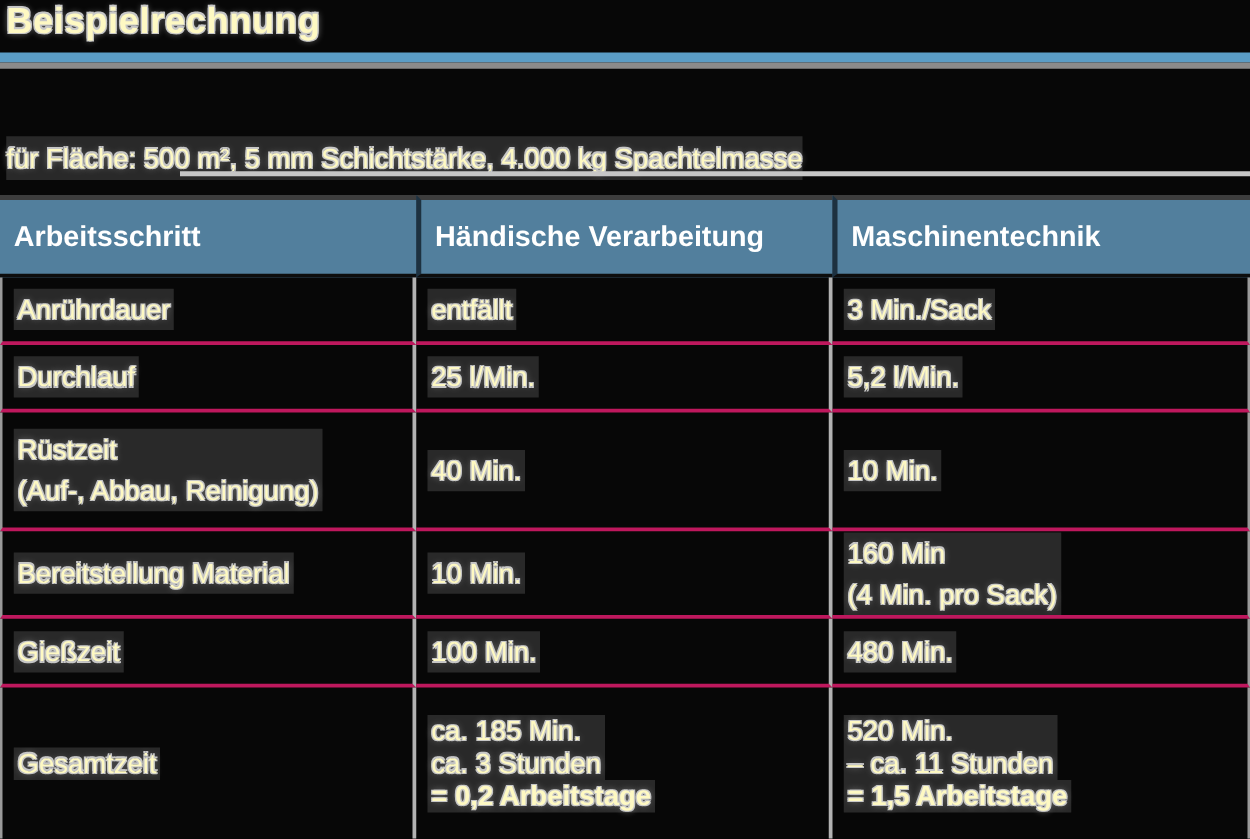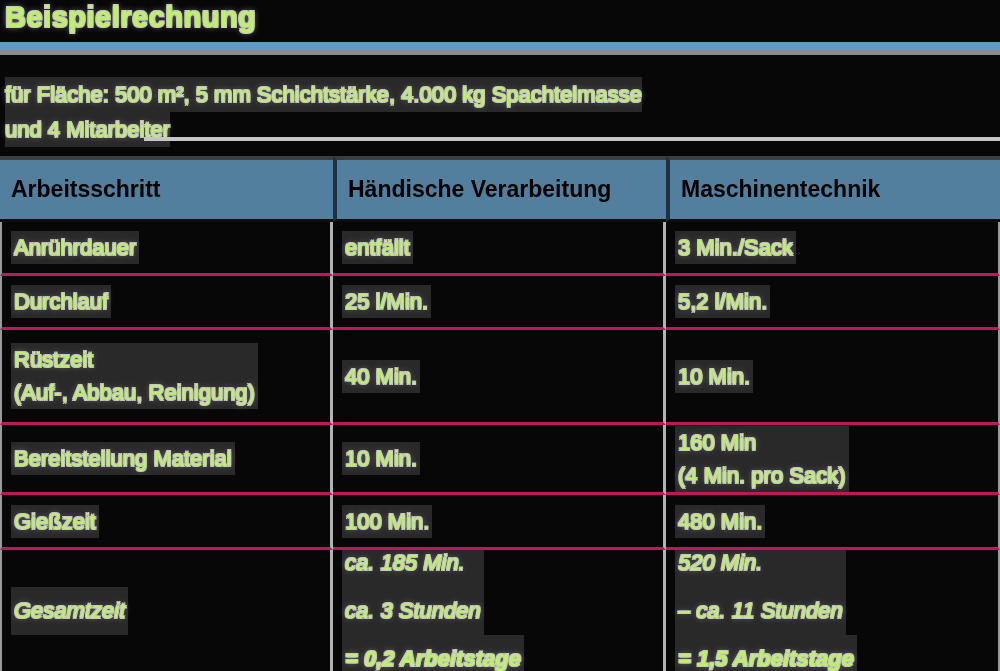--- a/index.html
+++ b/index.html
@@ -5,21 +5,21 @@
   * { margin:0; padding:0; box-sizing:border-box; }
   html,body { width:1000px; height:671px; overflow:hidden; }
   body {
     background:#070707;
     font-family:"Liberation Sans", sans-serif;
     position:relative;
     color:#c9c9c9;
   }
   
   .etch {
-    color:#bef264;
+    color:#fef9c3;
     text-shadow:
       -1px -1px 0 #c6c6c6,
        1px -1px 0 #c6c6c6,
       -1px  1px 0 #c6c6c6,
        1px  1px 0 #c6c6c6,
        0 0 6px #909090;
   }
   .hl { background:rgba(150,150,150,0.24); }
 
   .title {
@@ -28,55 +28,55 @@
     white-space:nowrap;
   }
   .divider { position:absolute; left:0; top:42px; width:1000px; }
   .divider .blue { height:8px; background:#5b9dc6; }
   .divider .gray { height:5px; background:#8b8b8b; }
 
   .subtitle {
     position:absolute; left:5px; top:77px;
     font-size:22px; line-height:35px;
   }
-  .subtitle span { display:block; width:fit-content; white-space:nowrap; }
+  .subtitle span { display:block; width:fit-content; white-space:nowrap;margin-top:32px; }
 
   .toprule {
     position:absolute; left:144px; top:137px; width:856px; height:4px;
     background:#c6c6c6;
   }
 
   .tbl {
     position:absolute; left:0; top:156px; width:1000px; height:515px;
     display:grid;
     grid-template-columns:333px 333px 334px;
     grid-template-rows:66px 54px 54px 95px 70px 55px 1fr;
   }
   .th {
-    background:#527f9d; color:#000000;
+    background:#527f9d; color:#ffffff;
     font-weight:bold; font-size:23px;
     display:flex; align-items:center;
     padding-left:11px;
     border-top:4px solid #3d3d3d;
     border-bottom:3px solid #0d0d0d;
     white-space:nowrap; overflow:hidden;
   }
   .th.sep { border-left:4px solid #1d3140; }
   .td {
     font-size:22px; line-height:33px;
     display:flex; flex-direction:column; justify-content:center; align-items:flex-start;
     padding-left:9px;
     border-bottom:3px solid #be185d;
     overflow:hidden;
   }
   .td span { white-space:pre-line; width:fit-content; padding:0 3px; }
   .c0 { border-left:2px solid #9a9a9a; border-right:3px solid #b2b2b2; }
   .c1 { border-right:3px solid #b2b2b2; }
   .c2 { border-right:2px solid #9a9a9a; }
-  .rlast { border-bottom:none; line-height:48px;font-style:italic; }
+  .rlast { border-bottom:none; line-height:26px; }
   .b { font-weight:bold; }
 </style>
 </head>
 <body>
 
 <div class="title etch">Beispielrechnung</div>
 
 <div class="divider">
   <div class="blue"></div>
   <div class="gray"></div>

